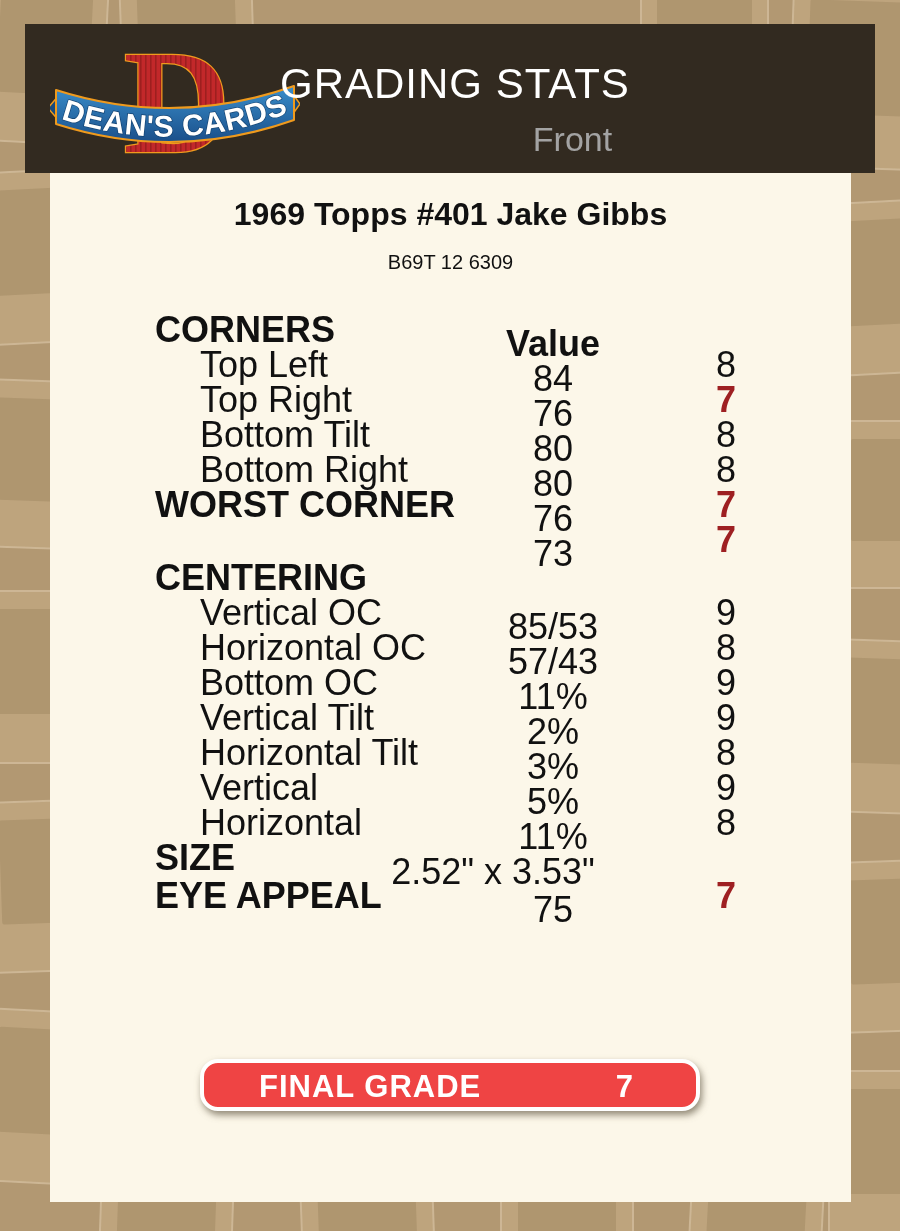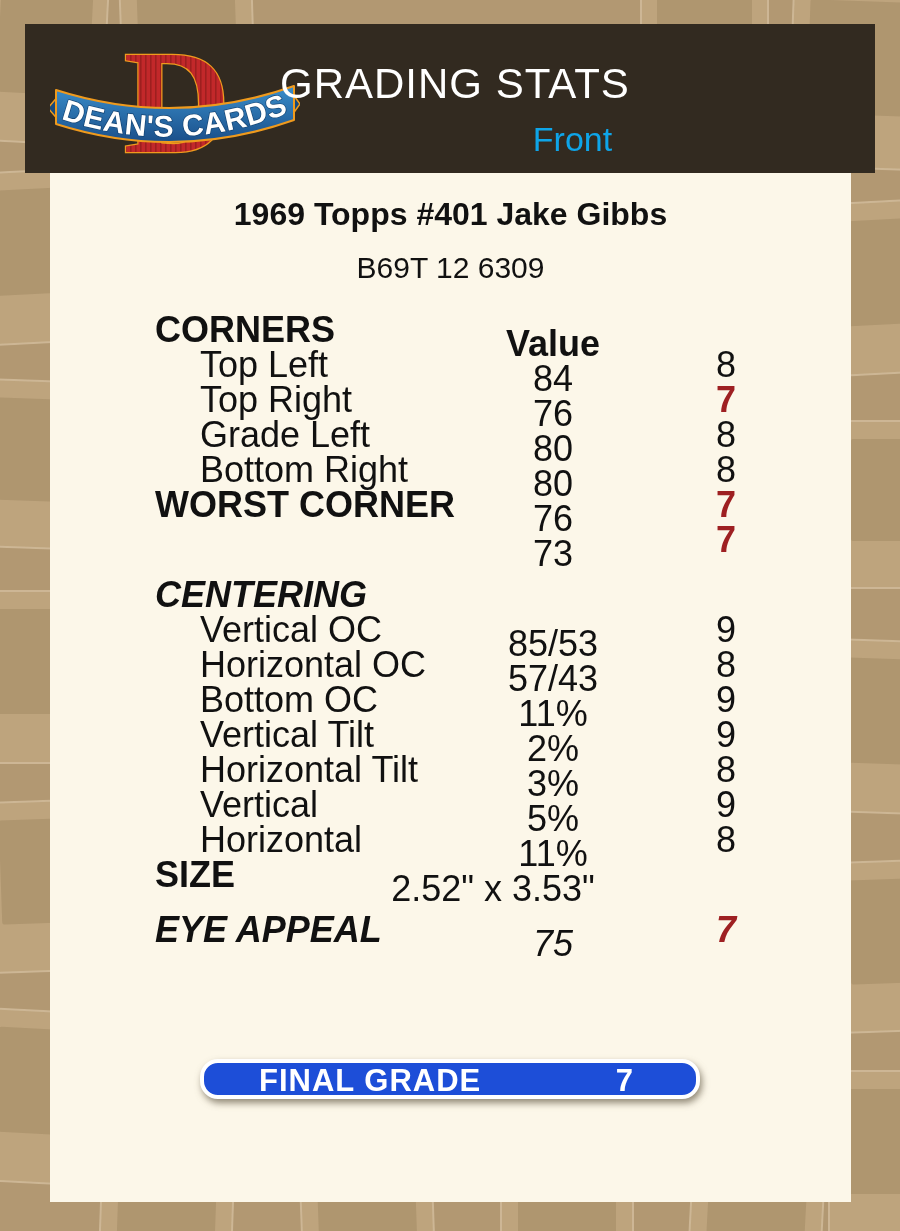--- a/index.html
+++ b/index.html
@@ -28,42 +28,42 @@
   .bgcard:nth-child(16){left:300px;top:1130px;width:130px;height:150px;transform:rotate(-2deg);}
   .bgcard:nth-child(17){left:500px;top:1125px;width:130px;height:150px;}
   .bgcard:nth-child(18){left:690px;top:1128px;width:130px;height:150px;transform:rotate(3deg);}
 
   
   .header-bar{position:absolute;left:25px;top:24px;width:850px;height:149px;background:#322a20;}
   .logo{position:absolute;left:25px;top:4px;width:250px;height:145px;}
   .header-title{position:absolute;left:255px;right:10px;top:36px;text-align:left;
     color:#ffffff;font-size:42px;letter-spacing:1px;}
   .header-subtitle{position:absolute;left:255px;right:10px;top:96px;text-align:center;
-    color:#0ea5e9;font-size:34px;}
+    color:#a3a3a3;font-size:34px;}
 
   
   .panel{position:absolute;left:50px;top:173px;width:801px;height:1029px;background:#fcf7e9;color:#111;}
   .card-title{position:absolute;left:0;width:100%;top:23px;text-align:center;
     font-size:32px;font-weight:bold;}
-  .card-serial{position:absolute;left:0;width:100%;top:78px;text-align:center;font-size:30px;}
+  .card-serial{position:absolute;left:0;width:100%;top:78px;text-align:center;font-size:20px;}
 
   .grades{position:absolute;left:0;top:139px;width:100%;}
   .row{position:relative;height:35px;font-size:36px;}
-  .row.gap{margin-top:20px;font-style:italic;}
+  .row.gap{margin-top:3px;}
   .cell-label{position:absolute;left:105px;top:0;line-height:35px;white-space:nowrap;}
   .cell-label.indent{left:150px;}
   .bold{font-weight:bold;}
   .cell-value{position:absolute;left:400px;top:14px;width:206px;text-align:center;line-height:35px;white-space:nowrap;}
   .cell-value.wide{left:340px;}
   .cell-max{position:absolute;left:576px;top:0;width:200px;text-align:center;line-height:35px;}
   .max-red{color:#9e2022;font-weight:bold;}
 
   
-  .final-grade{position:absolute;left:150px;top:886px;width:500px;height:40px;
-    background:#1d4ed8;border:4px solid #ffffff;border-radius:18px;
+  .final-grade{position:absolute;left:150px;top:886px;width:500px;height:52px;
+    background:#ef4444;border:4px solid #ffffff;border-radius:18px;
     box-shadow:2px 4px 7px rgba(110,100,80,.75);
     display:flex;align-items:center;justify-content:space-between;
     padding:4px 62px 0 55px;box-sizing:border-box;cursor:pointer;}
   .final-grade span{color:#ffffff;font-size:31px;font-weight:bold;letter-spacing:1px;}
 </style>
 </head>
 <body>
 
 <div class="bg">
   <div class="bgcard"></div>
@@ -124,21 +124,21 @@
         <div class="cell-label indent">Top Left</div>
         <div class="cell-value">84</div>
         <div class="cell-max">8</div>
       </div>
       <div class="row">
         <div class="cell-label indent">Top Right</div>
         <div class="cell-value">76</div>
         <div class="cell-max max-red">7</div>
       </div>
       <div class="row">
-        <div class="cell-label indent">Grade Left</div>
+        <div class="cell-label indent">Bottom Tilt</div>
         <div class="cell-value">80</div>
         <div class="cell-max">8</div>
       </div>
       <div class="row">
         <div class="cell-label indent">Bottom Right</div>
         <div class="cell-value">80</div>
         <div class="cell-max">8</div>
       </div>
       <div class="row">
         <div class="cell-label bold">WORST CORNER</div>

